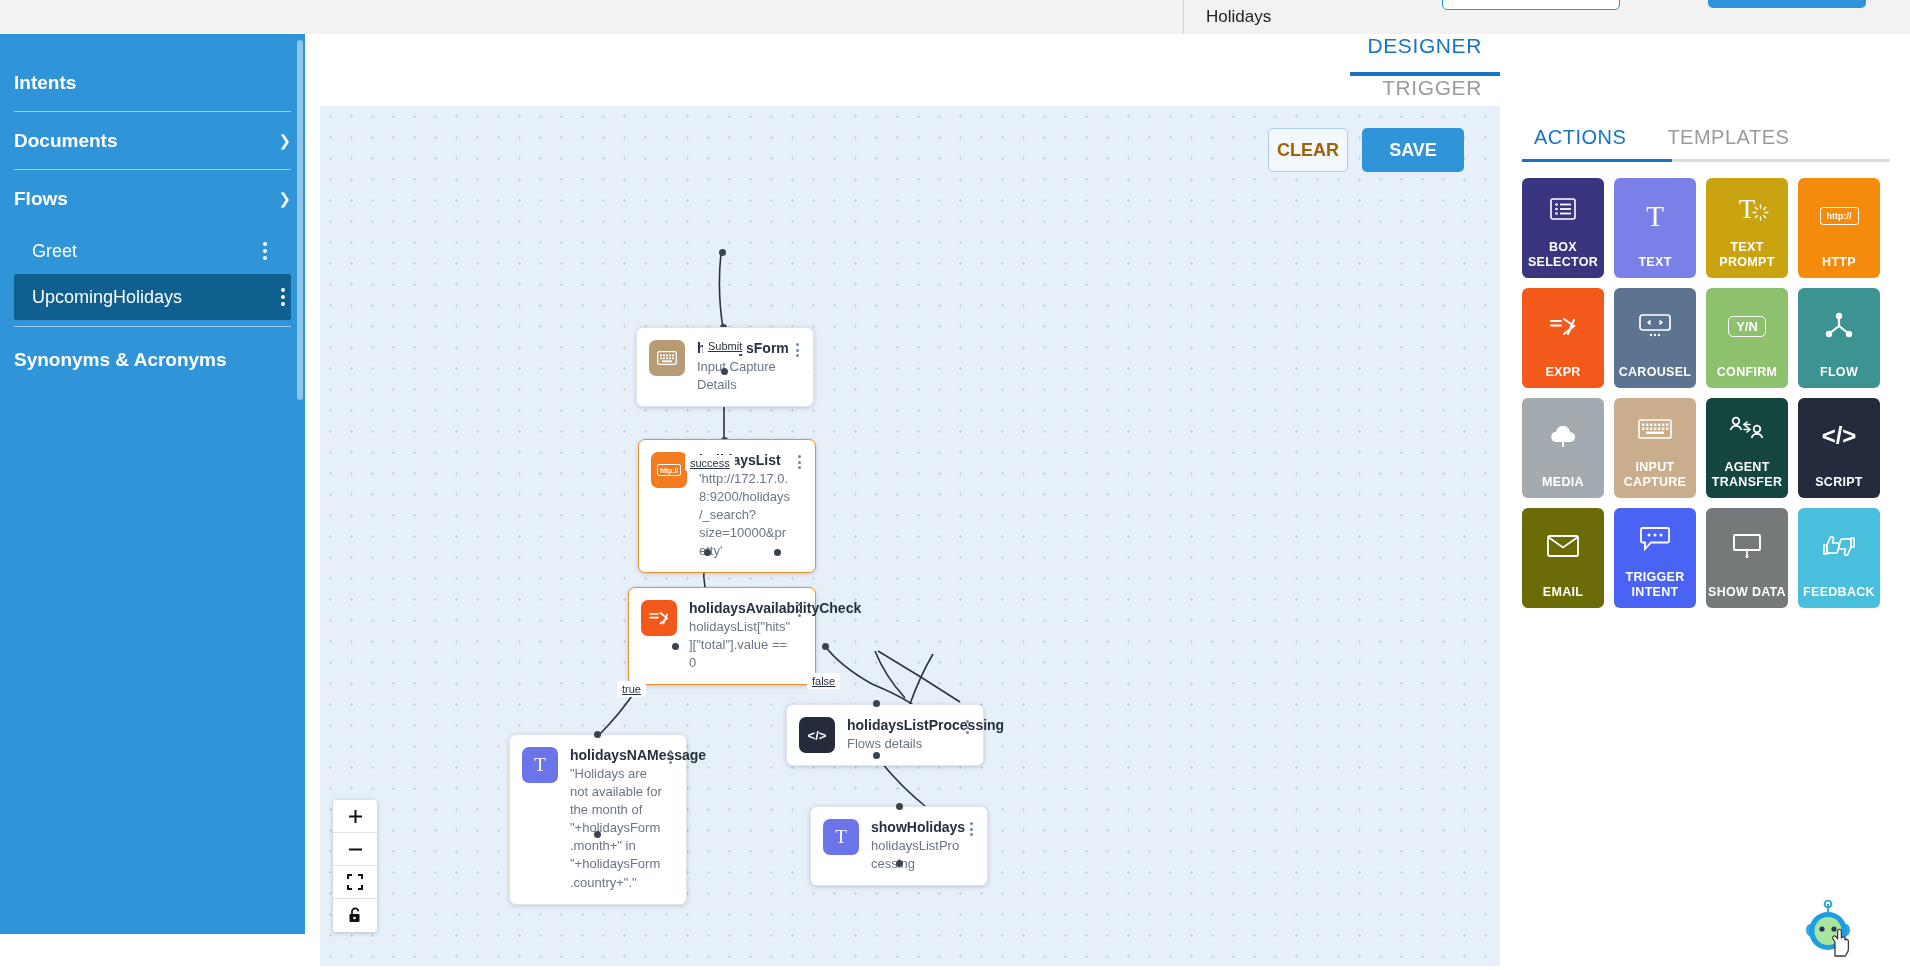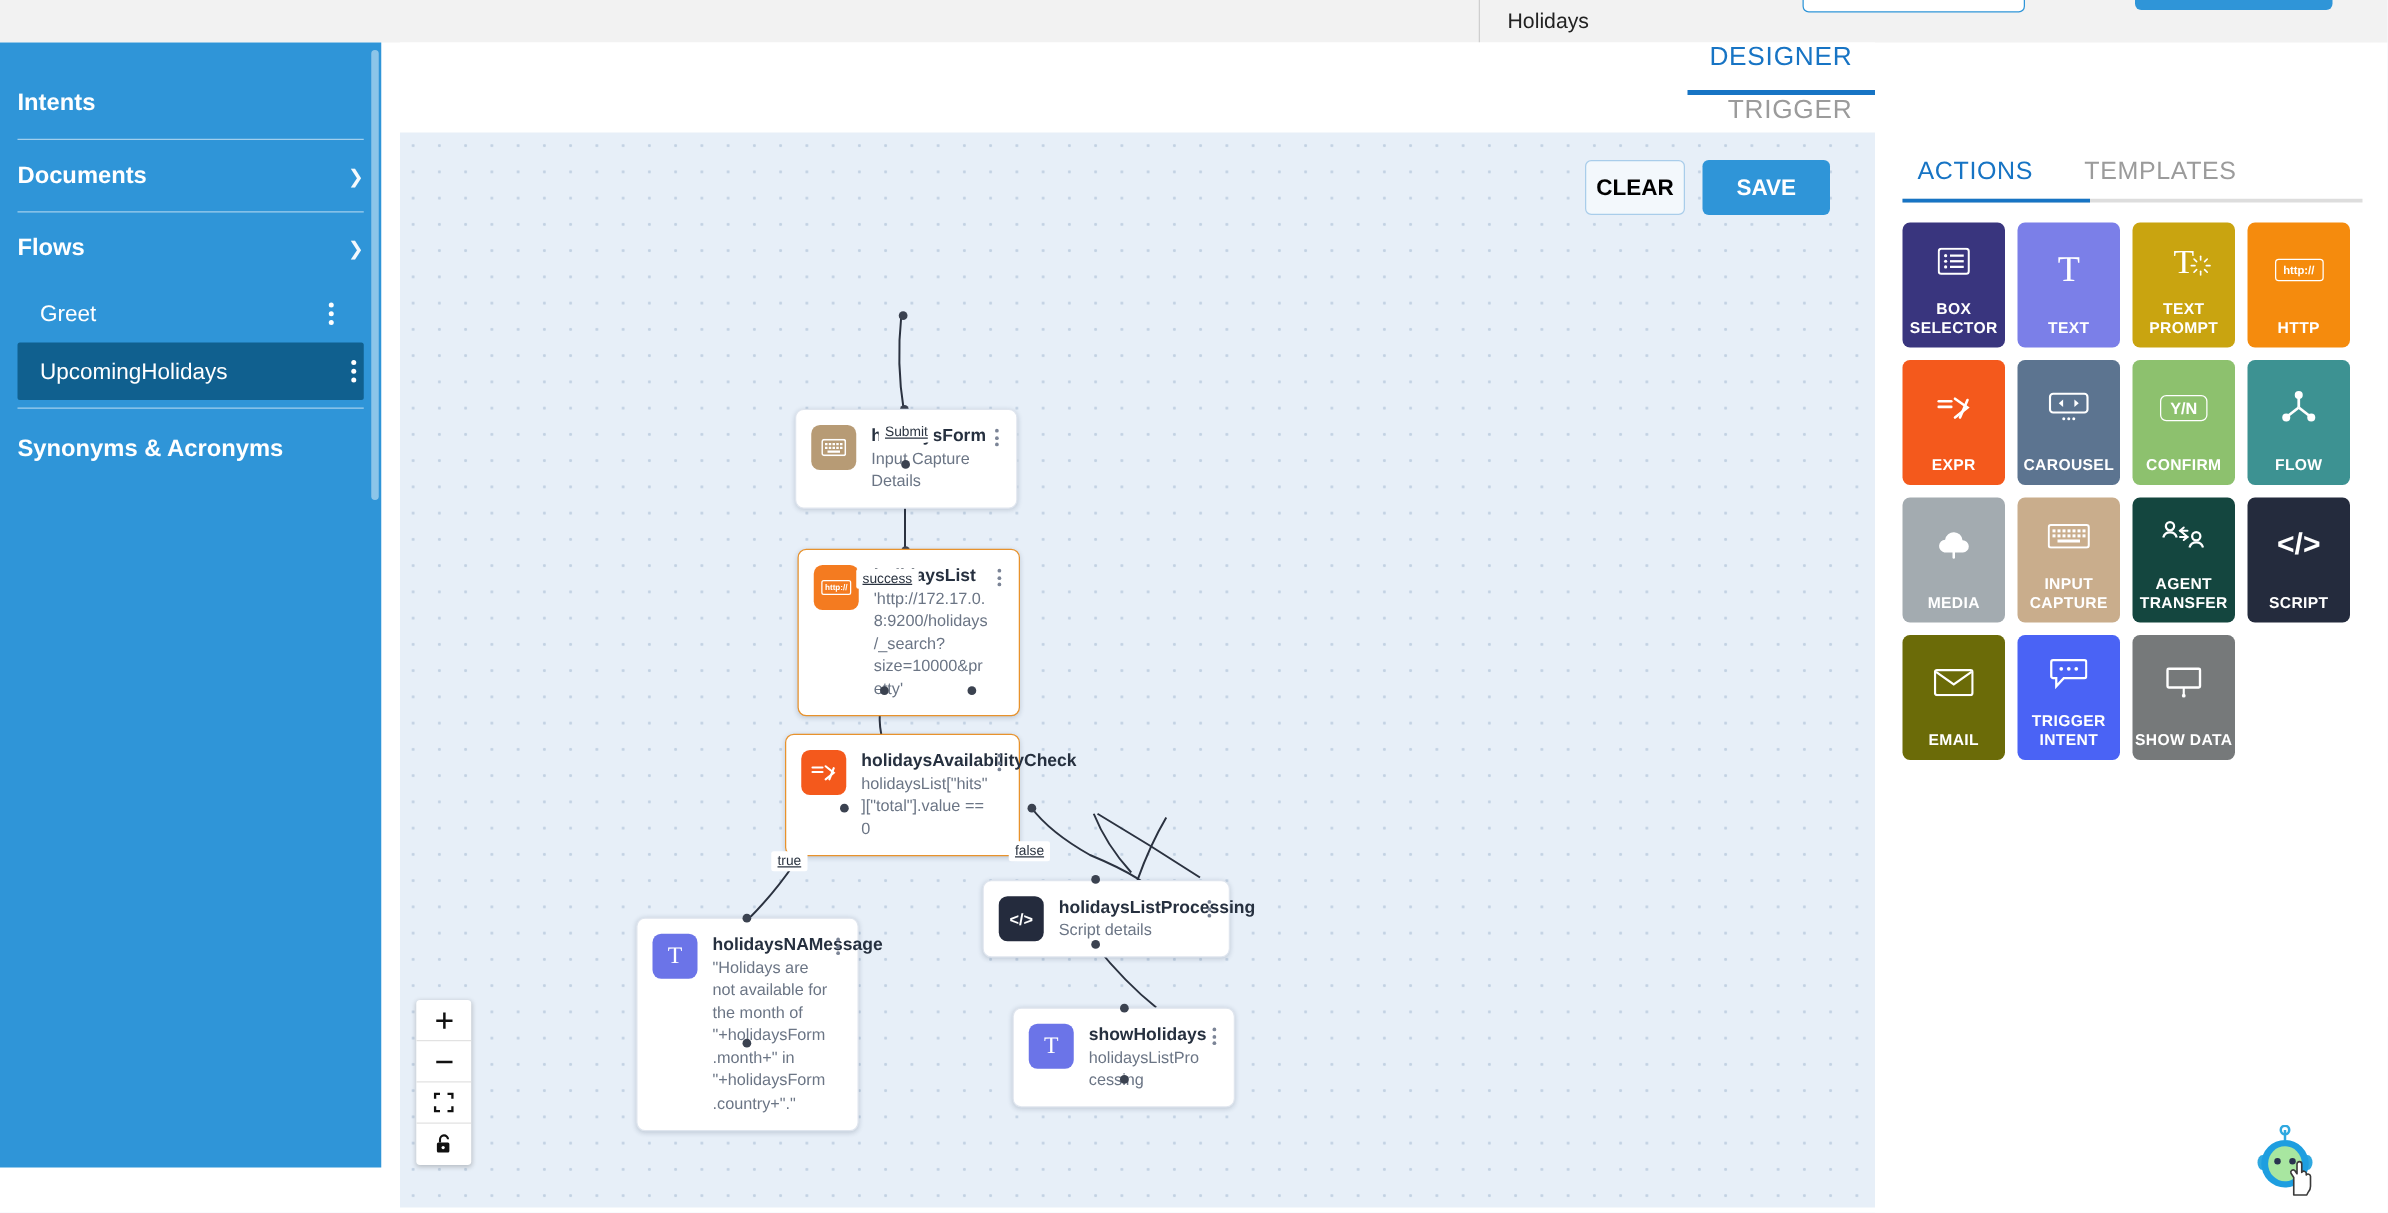--- a/index.html
+++ b/index.html
@@ -72,21 +72,21 @@
     background-color: #e7eff8;
     background-image:
       radial-gradient(circle, rgba(120,150,185,.33) 1px, transparent 1.3px);
     background-size: 21px 21px;
     overflow: hidden;
   }
 
   .btn-clear {
     position: absolute; left: 1268px; top: 128px; width: 80px; height: 44px;
     border: 1px solid #a9cdea; border-radius: 5px; background: #f3f8fc;
-    color: #000000; font-size: 18px; font-weight: bold; cursor: pointer;
+    color: #a16207; font-size: 18px; font-weight: bold; cursor: pointer;
   }
   .btn-save {
     position: absolute; left: 1362px; top: 128px; width: 102px; height: 44px;
     border: none; border-radius: 5px; background: #2f95d8;
     color: #fff; font-size: 18px; font-weight: bold; cursor: pointer;
   }
 
   
   .node { position: absolute; background: #fff; border-radius: 7px; }
   .node-start {
@@ -334,21 +334,21 @@
         <i></i>
       </div>
   </div>
   <span class="port" style="left:274px; top:625px;"></span>
   <span class="port" style="left:274px; top:725px;"></span>
 
   <div class="node node-card" style="left:466px; top:598px; width:198px;">
     <div class="node-icon" style="background:#242b3d;font-size:13px;font-weight:bold;">&lt;/&gt;</div>
     <div class="node-body">
       <div class="node-title">holidaysListProcessing</div>
-      <div class="node-sub">Script details</div>
+      <div class="node-sub">Flows details</div>
     </div>
     <div class="node-kebab">
         <i></i>
         <i></i>
         <i></i>
       </div>
   </div>
   <span class="port" style="left:553px; top:594px;"></span>
   <span class="port" style="left:553px; top:646px;"></span>
 
@@ -615,20 +615,33 @@
       <div class="ci">
         <svg width="30" height="26" viewBox="0 0 30 26">
             <rect x="2" y="2" width="26" height="15" rx="1" fill="none" stroke="#fff" stroke-width="1.9"></rect>
             <line x1="15" y1="17" x2="15" y2="23" stroke="#fff" stroke-width="1.7"></line>
             <circle cx="15" cy="23.5" r="1.5" fill="#fff"></circle>
           </svg>
       </div>
       <div class="cl">SHOW DATA</div>
     </div>
 
+    <div class="card" style="background:#49bedd">
+      <div class="ci">
+        <svg width="36" height="24" viewBox="0 0 36 24">
+            <g fill="none" stroke="#fff" stroke-width="1.7" stroke-linejoin="round">
+              <path d="M3 11 h3 v9 h-3 Z"></path>
+              <path d="M6 11 l3.5 -8 a2 2 0 0 1 3 2 l-1 4 h5 a1.8 1.8 0 0 1 1.7 2.3 l-1.8 6.5 a2 2 0 0 1 -2 1.4 H6 Z"></path>
+              <path d="M33 13 h-3 v-9 h3 Z"></path>
+              <path d="M30 13 l-3.5 8 a2 2 0 0 1 -3 -2 l1 -4 h-5 a1.8 1.8 0 0 1 -1.7 -2.3 l1.8 -6.5 a2 2 0 0 1 2 -1.4 H30 Z"></path>
+            </g>
+          </svg>
+      </div>
+      <div class="cl">FEEDBACK</div>
+    </div>
 
   </div>
 </div>
 
 <div class="chatbot">
   <svg width="56" height="56" viewBox="0 0 56 56">
     <line x1="28" y1="4" x2="28" y2="12" stroke="#2fa8e0" stroke-width="2"></line>
     <circle cx="28" cy="4" r="3.4" fill="none" stroke="#2fa8e0" stroke-width="2"></circle>
     <ellipse cx="10" cy="30" rx="4" ry="6" fill="#2fa8e0"></ellipse>
     <ellipse cx="46" cy="30" rx="4" ry="6" fill="#2fa8e0"></ellipse>

